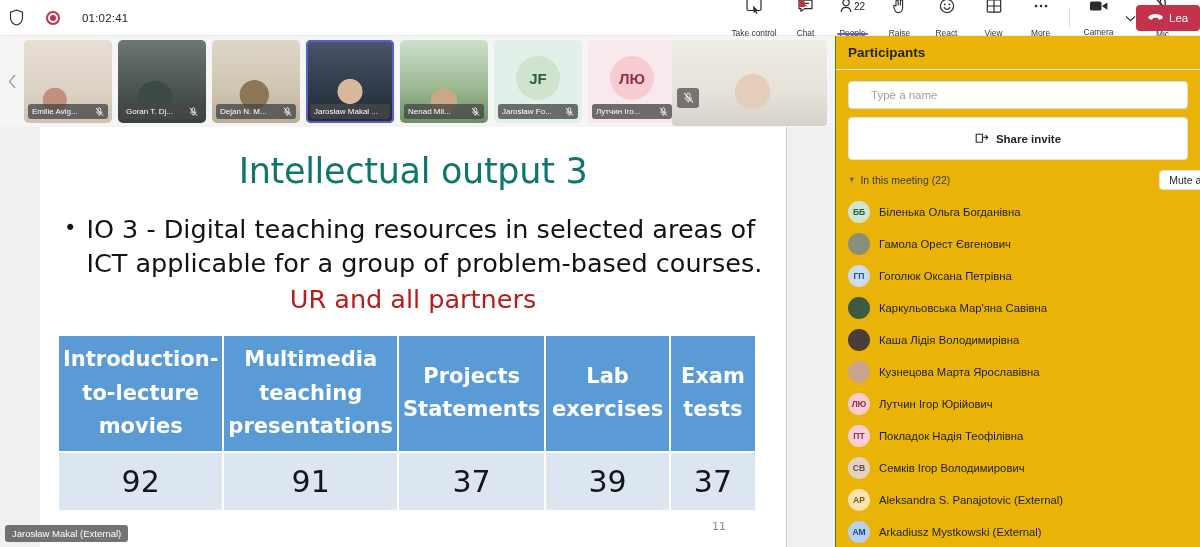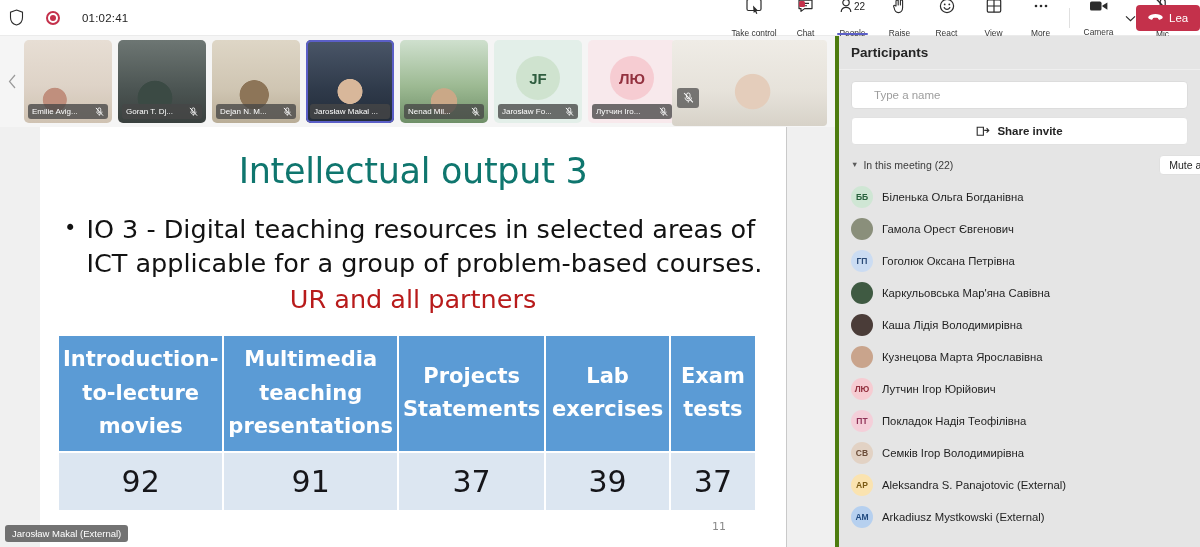--- a/index.html
+++ b/index.html
@@ -180,36 +180,36 @@
   }
   .presenter-chip {
     position: absolute; left: 5px; bottom: 5px;
     background: rgba(90,90,90,.85); color: #fff;
     font-size: 9.5px; padding: 3px 7px; border-radius: 3px; white-space: nowrap;
   }
 
   
   .panel {
     position: absolute; left: 835px; top: 36px; width: 365px; height: 511px;
-    background: #e5e5e5; border-left: 4px solid #4d7c0f; overflow: hidden;
+    background: #eab308; border-left: 1px solid #4d7c0f; overflow: hidden;
   }
   .panel-head {
     height: 34px; display: flex; align-items: center; padding: 0 0 0 12px;
     font-size: 13.5px; font-weight: bold; color: #252525;
     border-bottom: 1px solid #efefef;
   }
   .panel-body { padding: 8px 12px 0 12px; }
   .search-box {
     height: 28px; border: 1px solid #dcdcdc; border-radius: 4px;
     display: flex; align-items: center; padding: 0 22px;
     font-size: 11.5px; color: #9d9d9d; background: #ffffff;
     margin-top: 3px;
   }
   .share-invite {
-    margin-top: 8px; height: 28px; border: 1px solid #e2e2e2; border-radius: 4px;
+    margin-top: 8px; height: 43px; border: 1px solid #e2e2e2; border-radius: 4px;
     display: flex; align-items: center; justify-content: center; gap: 7px;
     font-size: 11.5px; font-weight: bold; color: #242424; background: #fff;
   }
   .section-row {
     margin-top: 10px; display: flex; align-items: center; justify-content: space-between;
     height: 20px;
   }
   .section-left { display: flex; align-items: center; gap: 5px; }
   .chev-down { color: #5a5a5a; font-size: 7.5px; line-height: 1; }
   .section-label { font-size: 10.5px; color: #3b3b3b; }
@@ -549,21 +549,21 @@
           <div class="prow">
             <div class="pavatar" style="background:#f6ccd2;color:#93313f">ЛЮ</div>
             <span class="pname">Лутчин Ігор Юрійович</span>
           </div>
           <div class="prow">
             <div class="pavatar" style="background:#f4cfd9;color:#8f3257">ПТ</div>
             <span class="pname">Покладок Надія Теофілівна</span>
           </div>
           <div class="prow">
             <div class="pavatar" style="background:#e2d2c4;color:#6b4c38">СВ</div>
-            <span class="pname">Семків Ігор Володимирівна</span>
+            <span class="pname">Семків Ігор Володимирович</span>
           </div>
           <div class="prow">
             <div class="pavatar" style="background:#fae3b0;color:#7a5a14">АР</div>
             <span class="pname">Aleksandra S. Panajotovic (External)</span>
           </div>
           <div class="prow">
             <div class="pavatar" style="background:#b6d0ef;color:#1f4a80">АМ</div>
             <span class="pname">Arkadiusz Mystkowski (External)</span>
           </div>
         </div>

